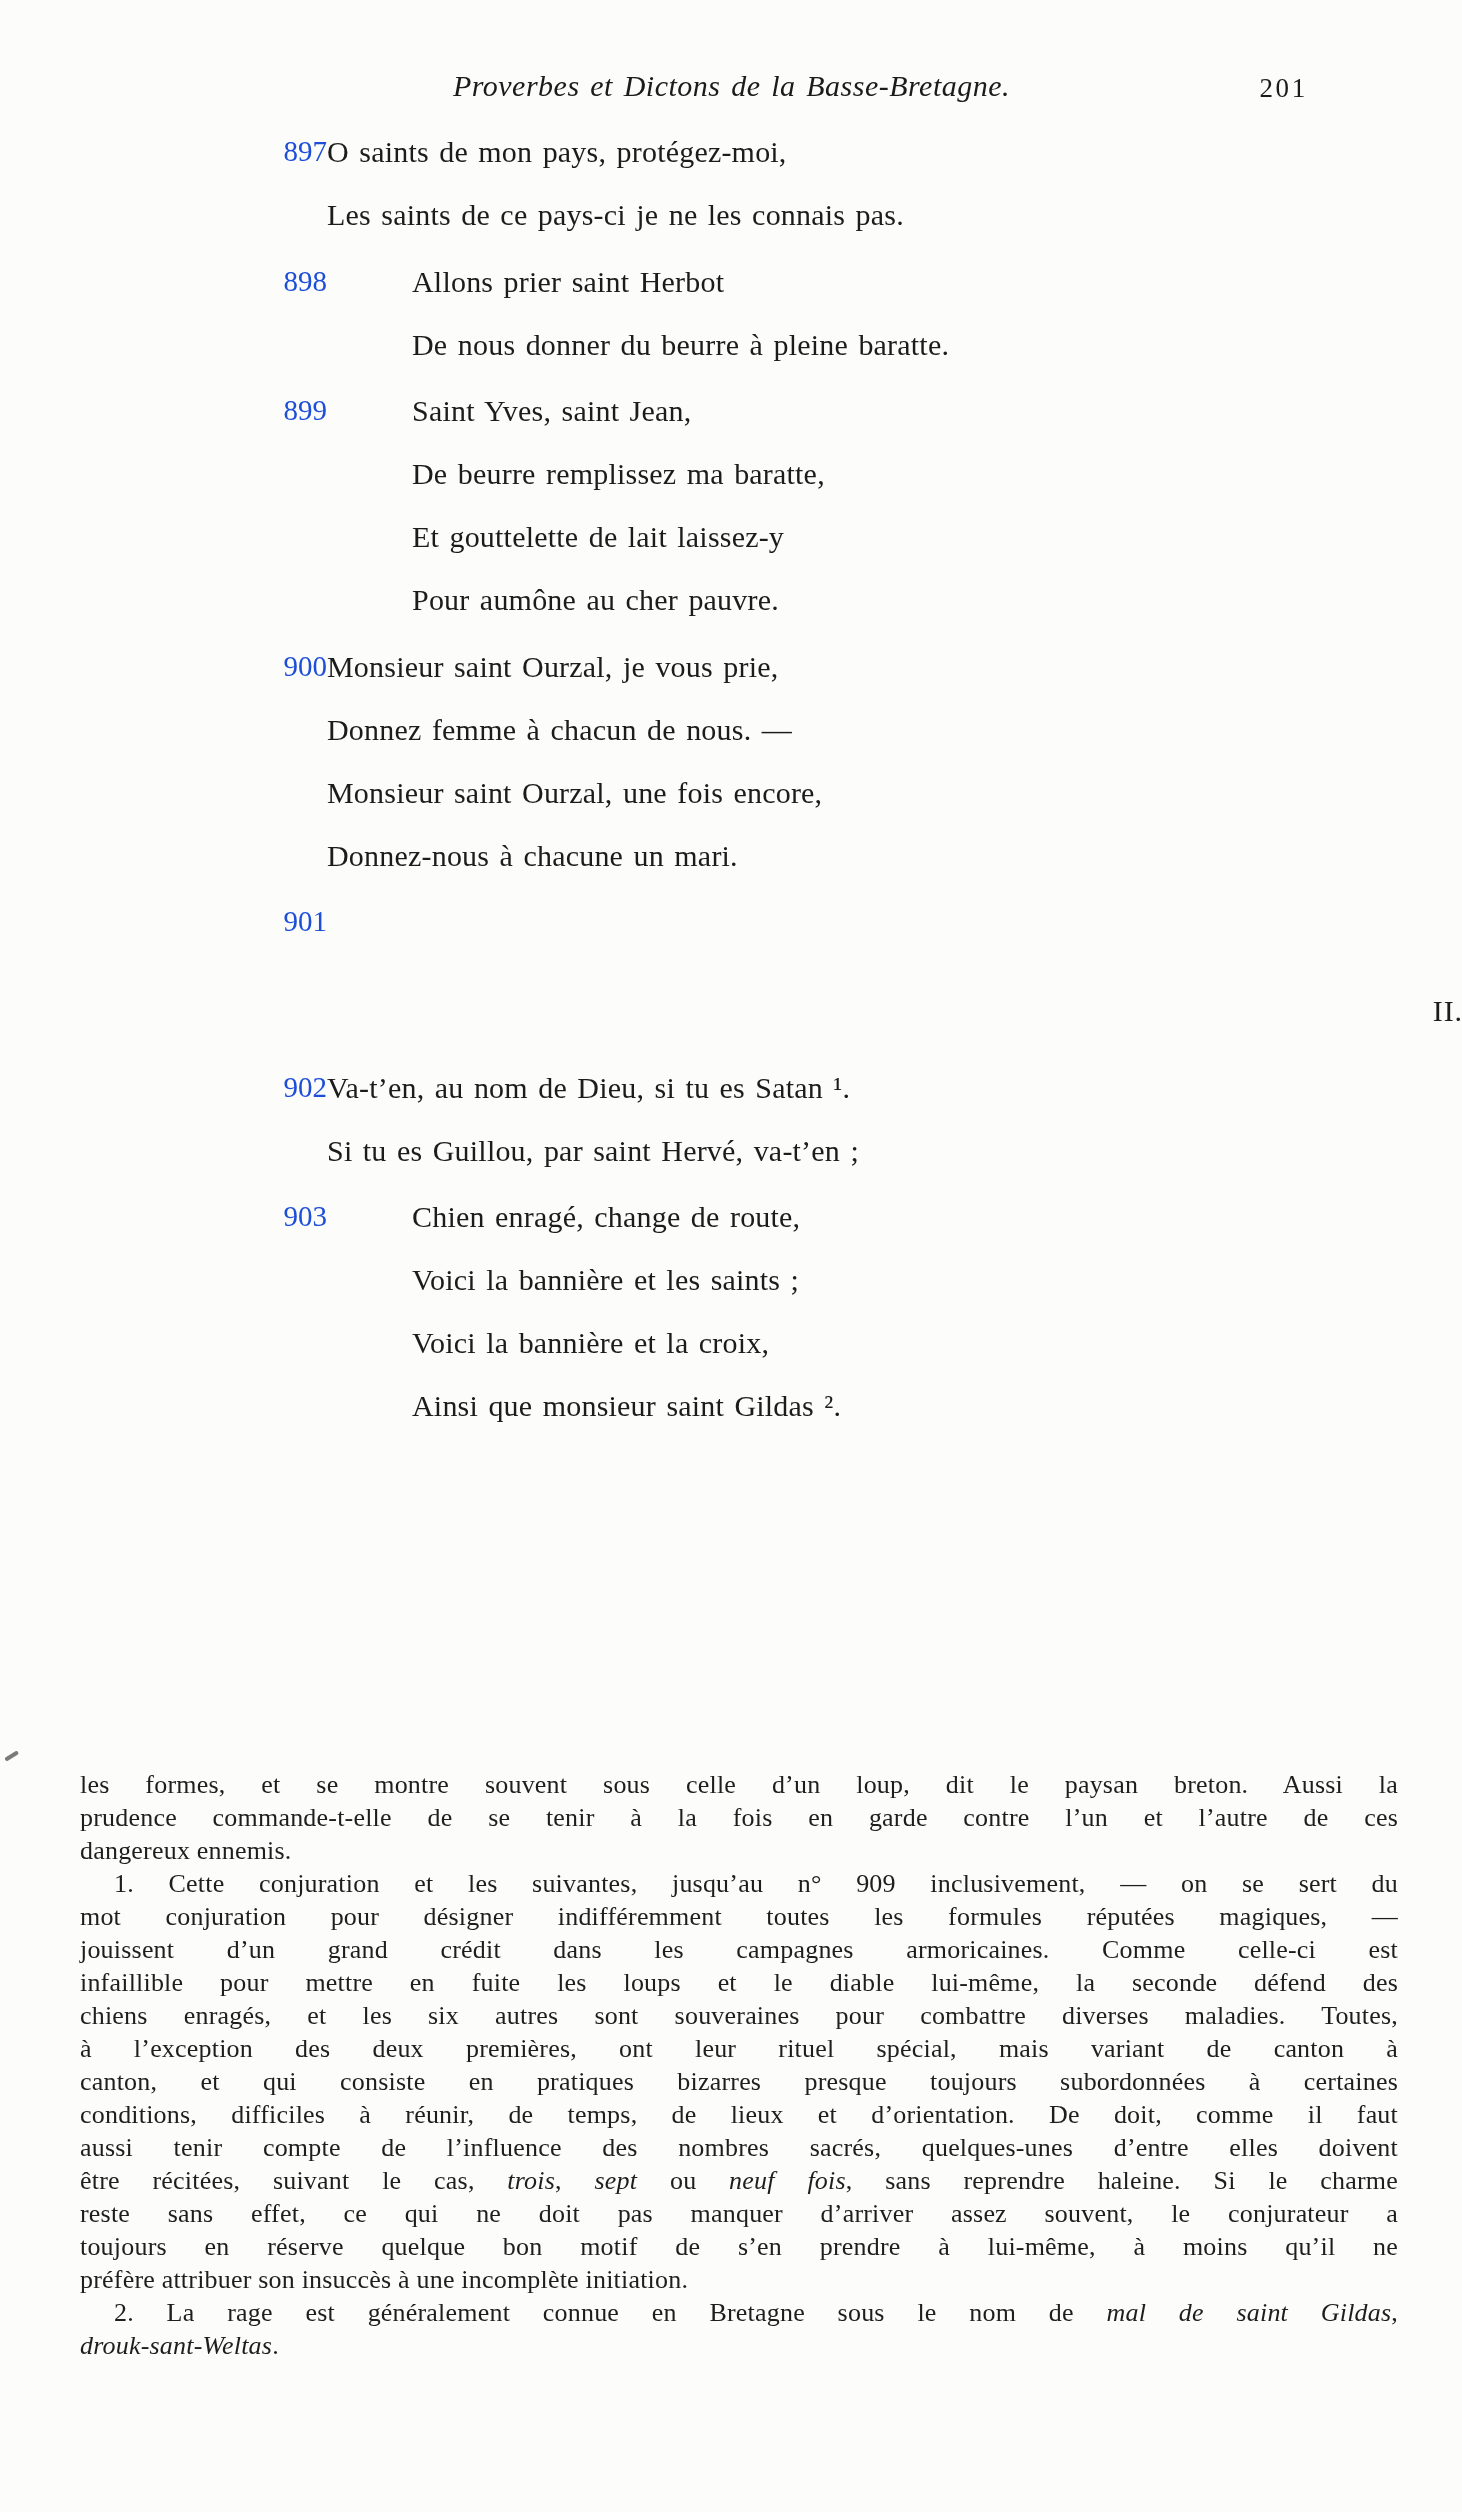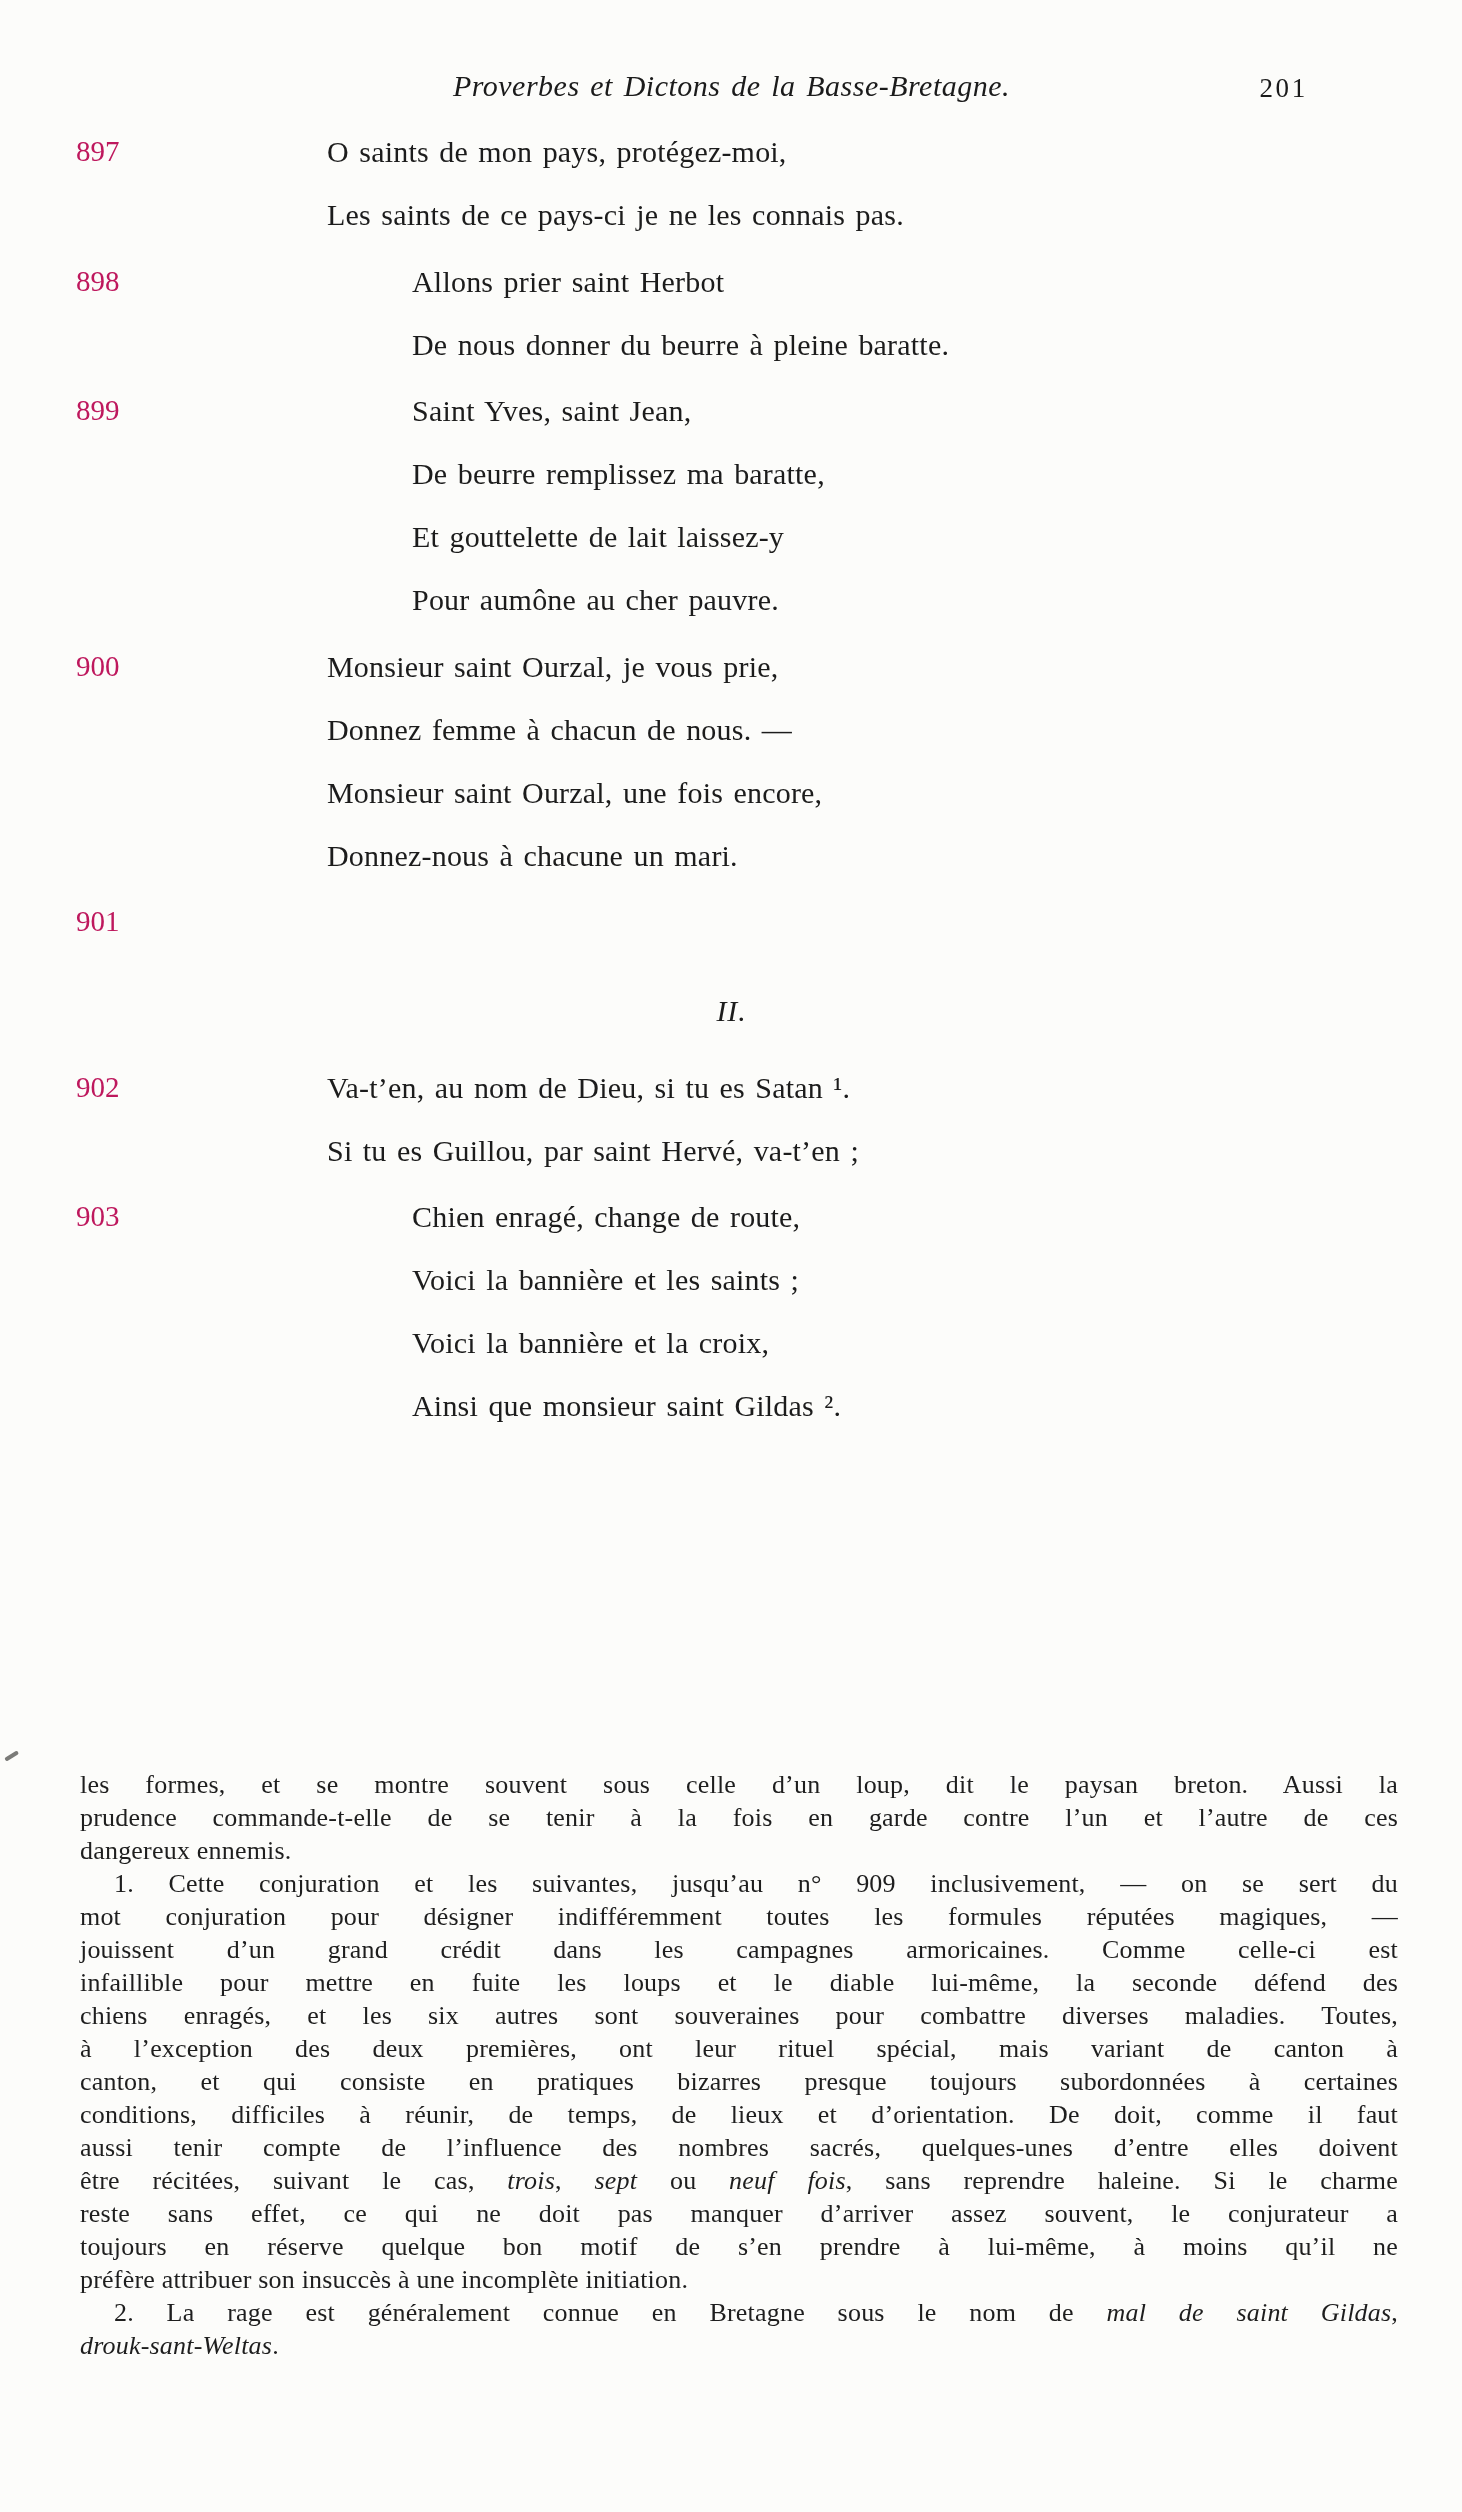--- a/index.html
+++ b/index.html
@@ -19,28 +19,28 @@
   }
   .page-number{
     position:absolute;top:1.8px;right:155px;font-size:27px;line-height:42px;
     letter-spacing:2.7px;color:#1b1b1b;
   }
   
   .poems{position:absolute;top:120px;left:0;width:100%;}
   .entry{display:flex;margin-bottom:3.5px;}
   .num{
     width:327px;box-sizing:border-box;padding-left:76px;
-    font-size:29px;line-height:63px;color:#be185d;flex:0 0 auto;
+    font-size:29px;line-height:63px;color:#1d4ed8;flex:0 0 auto;text-align:right;
   }
   .verse{font-size:30px;line-height:63px;color:#1c1c1c;word-spacing:2.7px;letter-spacing:0.2px;}
   .verse.indent{padding-left:85px;}
   .vline{white-space:pre;}
   .section-heading{
-    text-align:center;font-size:30px;line-height:62px;
-    margin-top:26.5px;margin-bottom:14px;color:#1c1c1c;letter-spacing:0.9px;font-style:italic;
+    text-align:right;font-size:30px;line-height:62px;
+    margin-top:26.5px;margin-bottom:14px;color:#1c1c1c;letter-spacing:0.9px;
   }
   
   .footnotes{
     position:absolute;top:1768px;left:80px;width:1318px;
     font-size:26px;line-height:33px;color:#1e1e1e;letter-spacing:0.2px;
   }
   .fline{text-align:justify;text-align-last:justify;}
   .fline.nostretch{text-align-last:left;}
   .fline.findent{text-indent:34px;}
   .it{font-style:italic;}

